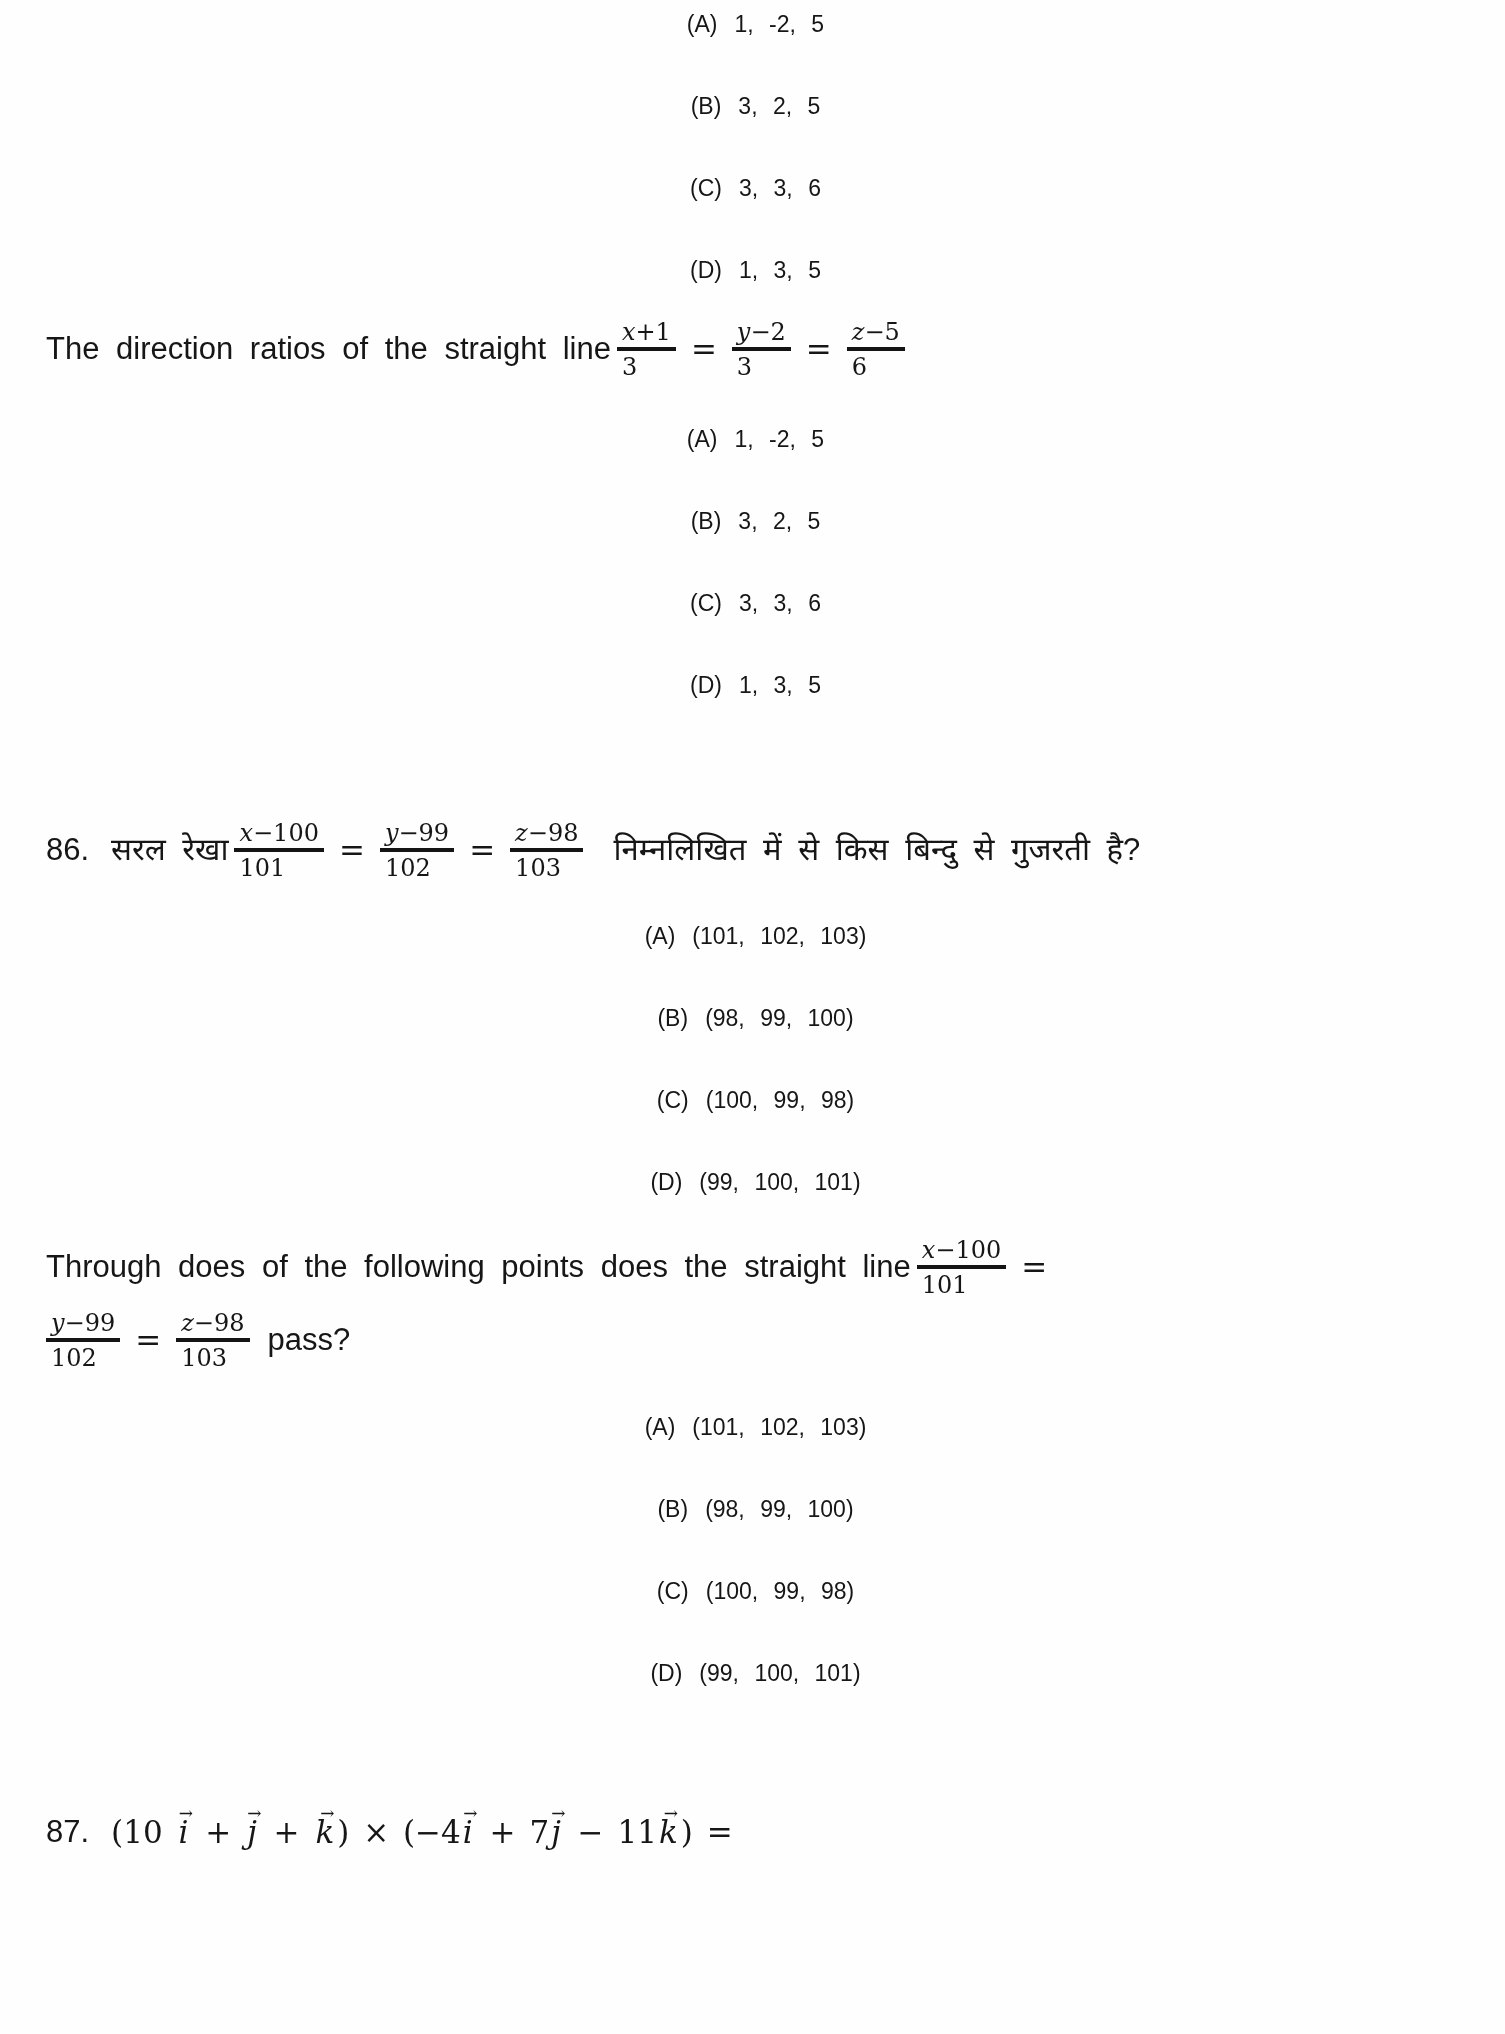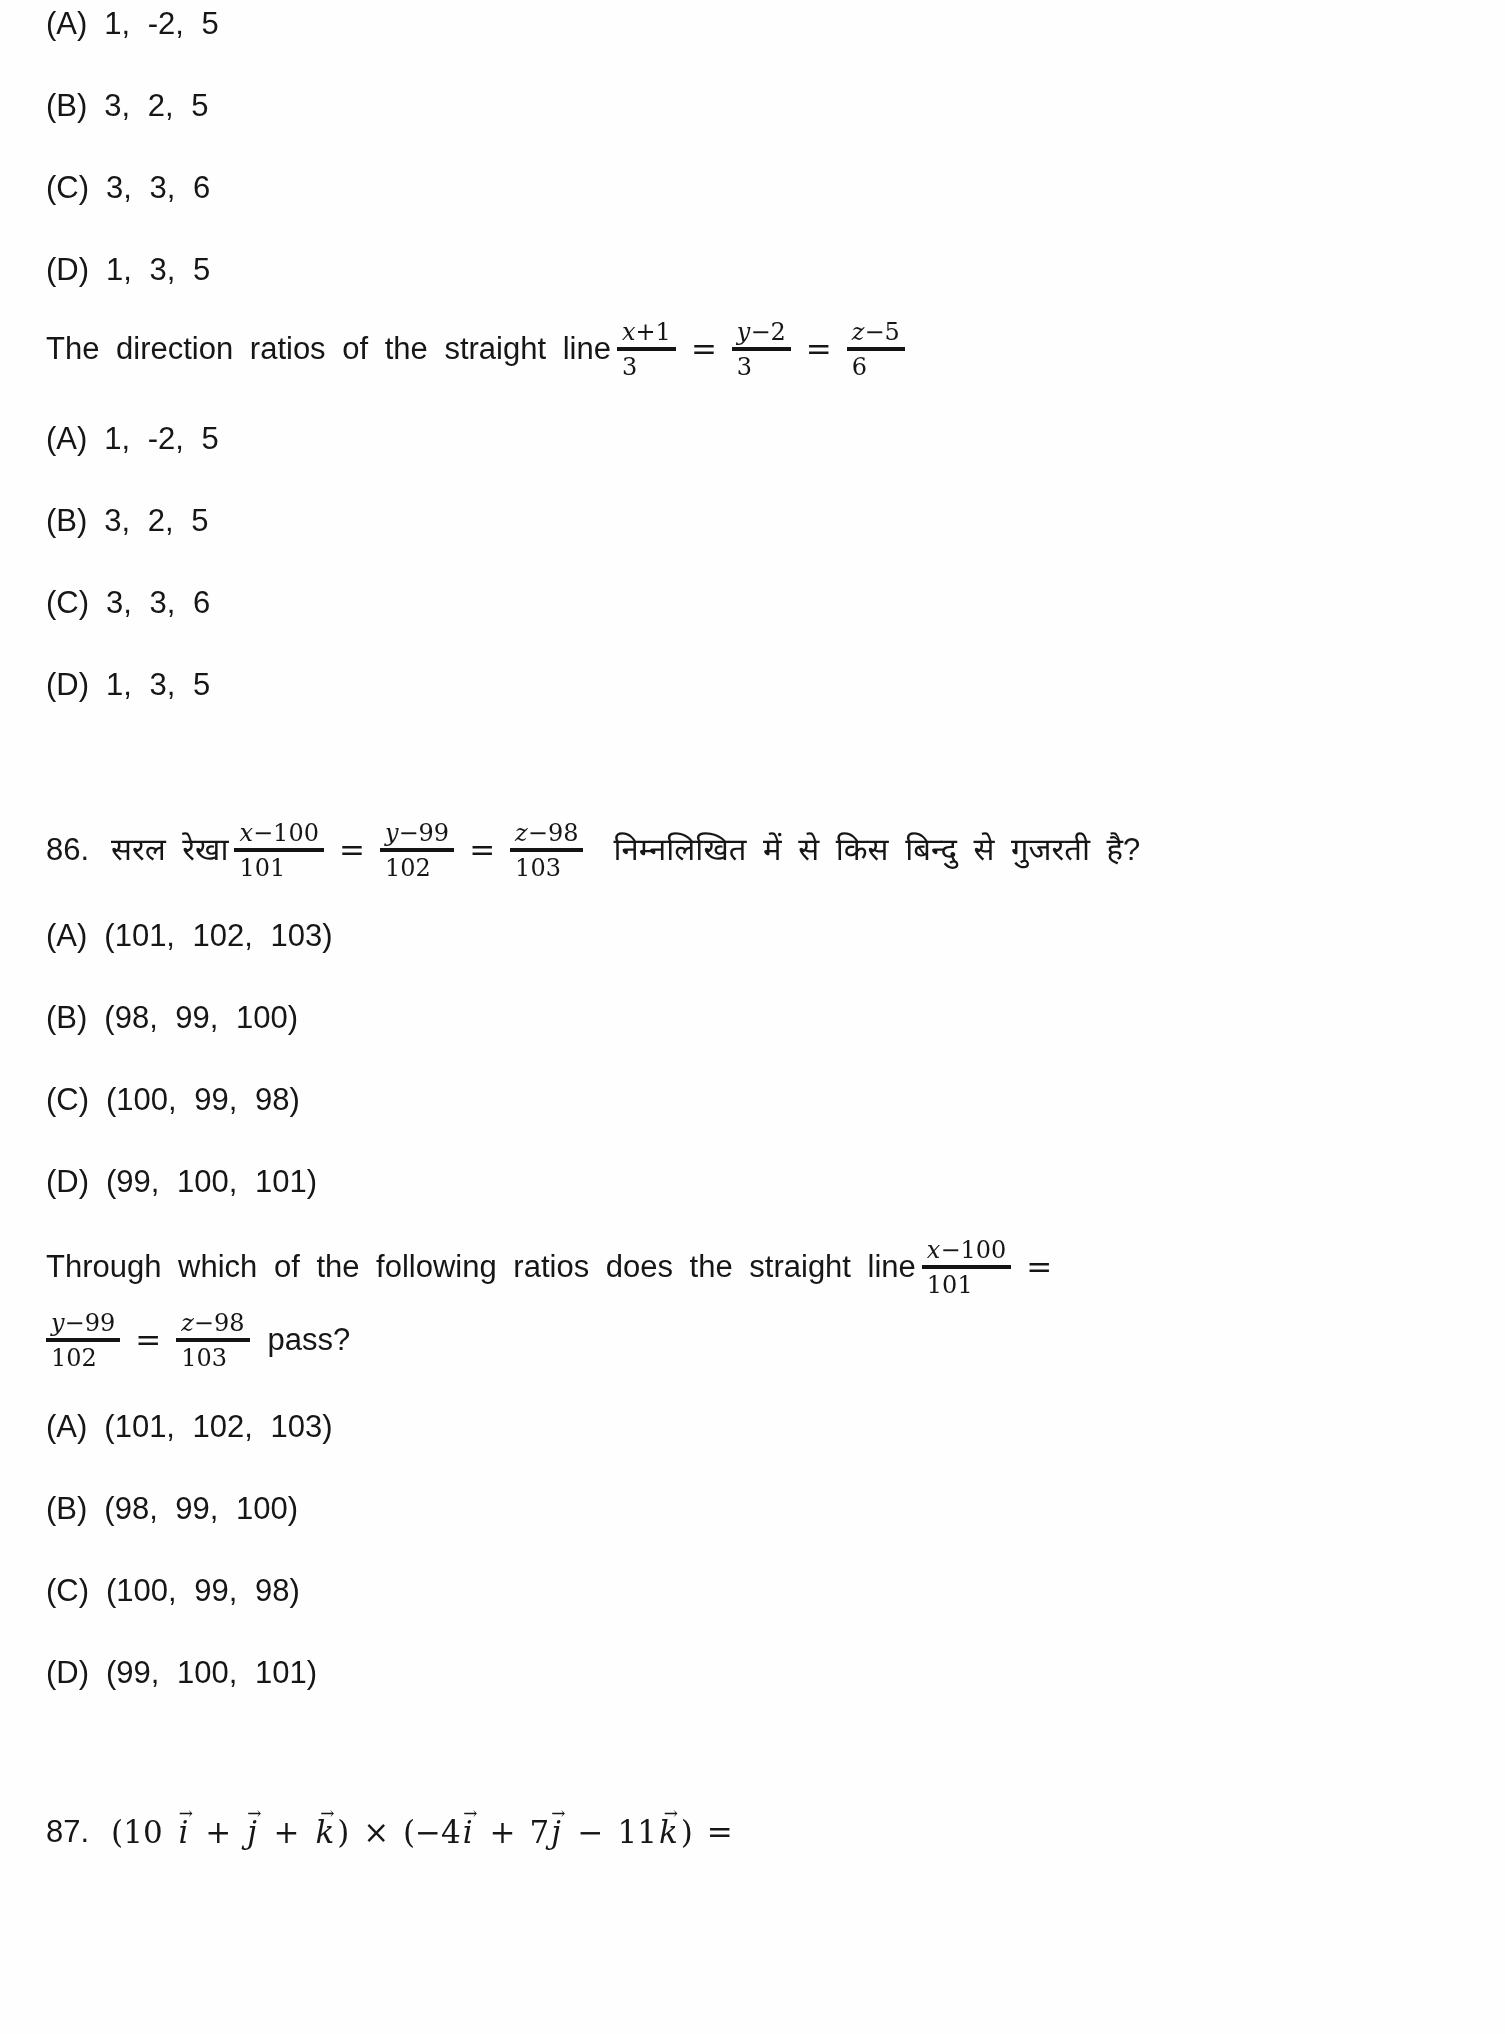--- a/index.html
+++ b/index.html
@@ -7,24 +7,25 @@
     width: 1505px; height: 2034px;
     overflow: hidden;
     background: #fefefe;
     color: #161616;
     font-family: "Liberation Sans", sans-serif;
   }
   .page { padding: 5px 40px 0 46px; }
 
   
   .opt-row {
-    font-size: 31px;
+    font-size: 23px;
     line-height: 38px;
     margin-bottom: 44px;
     white-space: nowrap;
+    text-align: center;
   }
   .opt-row:last-child { margin-bottom: 0; }
   .opt-label { display: inline-block; margin-right: 17px; }
   .opt-value { word-spacing: 9px; }
 
   
   .q-line { font-size: 31px; line-height: 40px; white-space: nowrap; }
   .q-line > span { vertical-align: middle; }
   .q-text { word-spacing: 8px; }
   .q-num { margin-right: 22px; }
@@ -182,21 +183,21 @@
     <div class="opt-row">
       <span class="opt-label">(C)</span><span class="opt-value">(100, 99, 98)</span>
     </div>
     <div class="opt-row">
       <span class="opt-label">(D)</span><span class="opt-value">(99, 100, 101)</span>
     </div>
   </div>
 
   <div class="sec-q86en">
     <div class="l1 q-line flexline">
-      <span class="q-text">Through which of the following ratios does the straight line</span>
+      <span class="q-text">Through does of the following points does the straight line</span>
       <span class="frac">
         <span class="fnum"><span class="mi">x</span><span>−100</span></span>
         <span class="fbar"></span>
         <span class="fden">101</span>
       </span>
       <span class="eq">=</span>
     </div>
     <div class="l2 q-line flexline">
       <span class="frac" style="margin-left:0">
         <span class="fnum"><span class="mi">y</span><span>−99</span></span>

